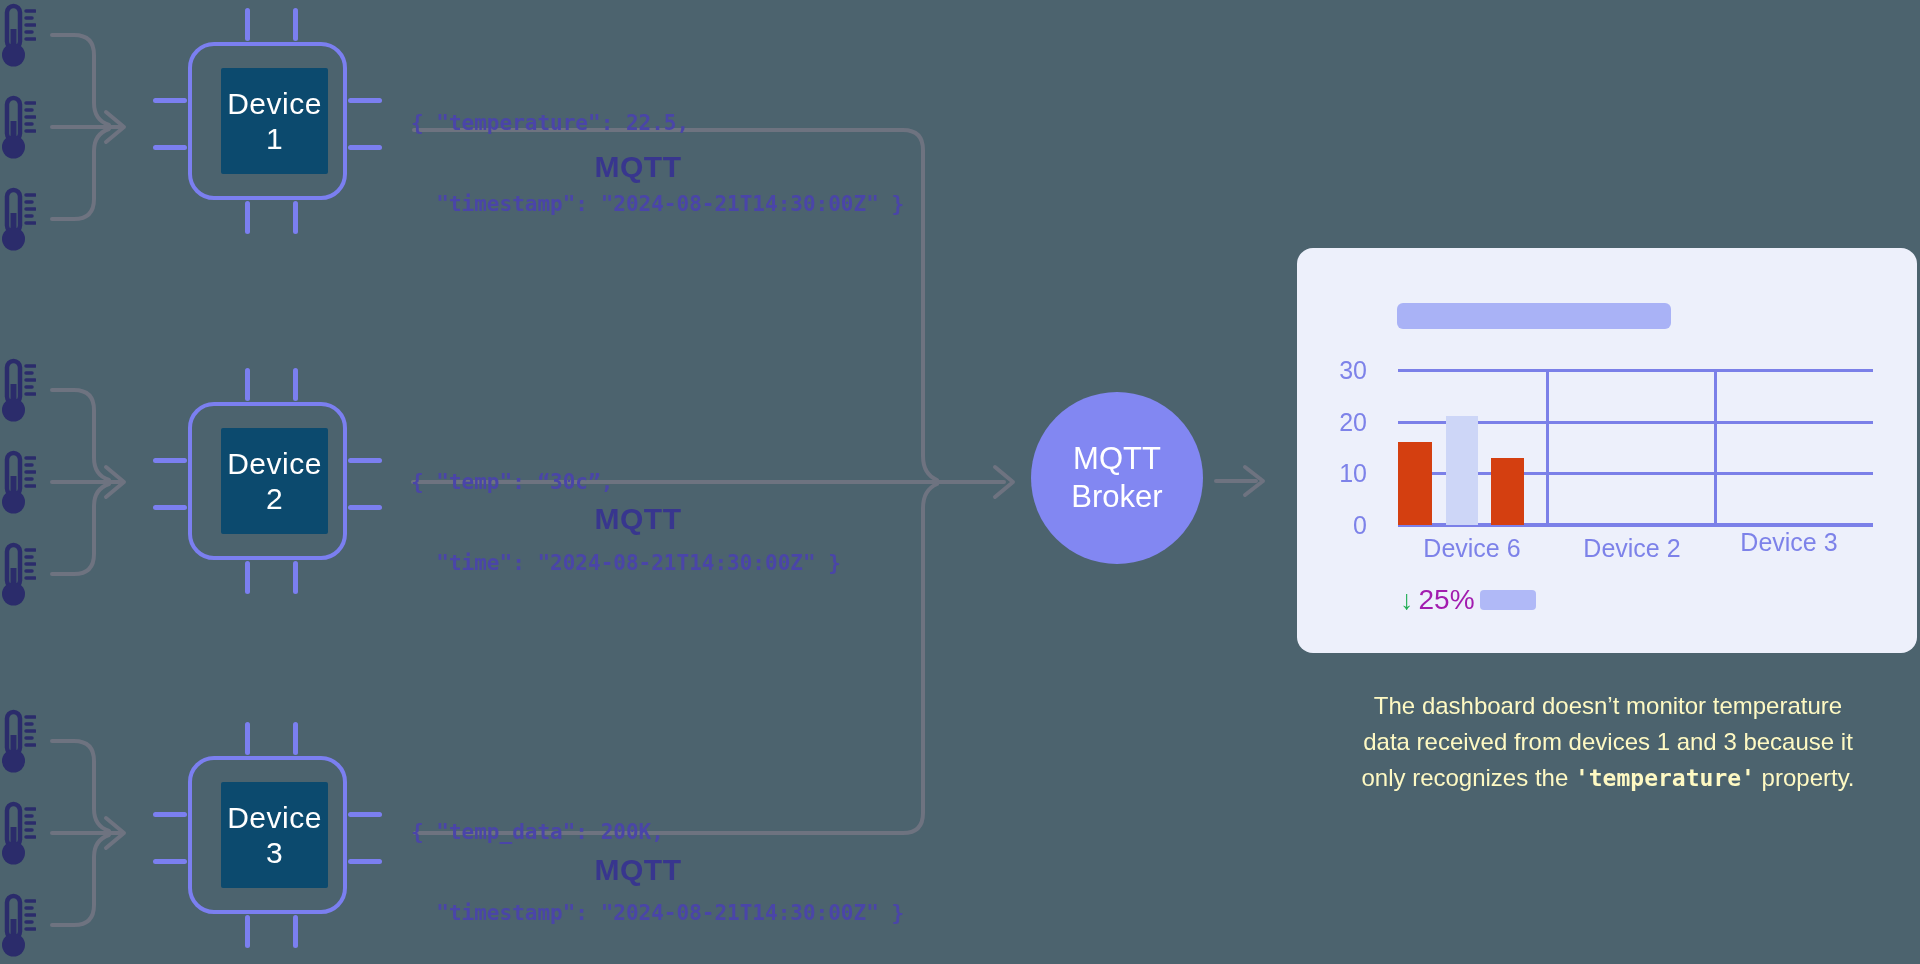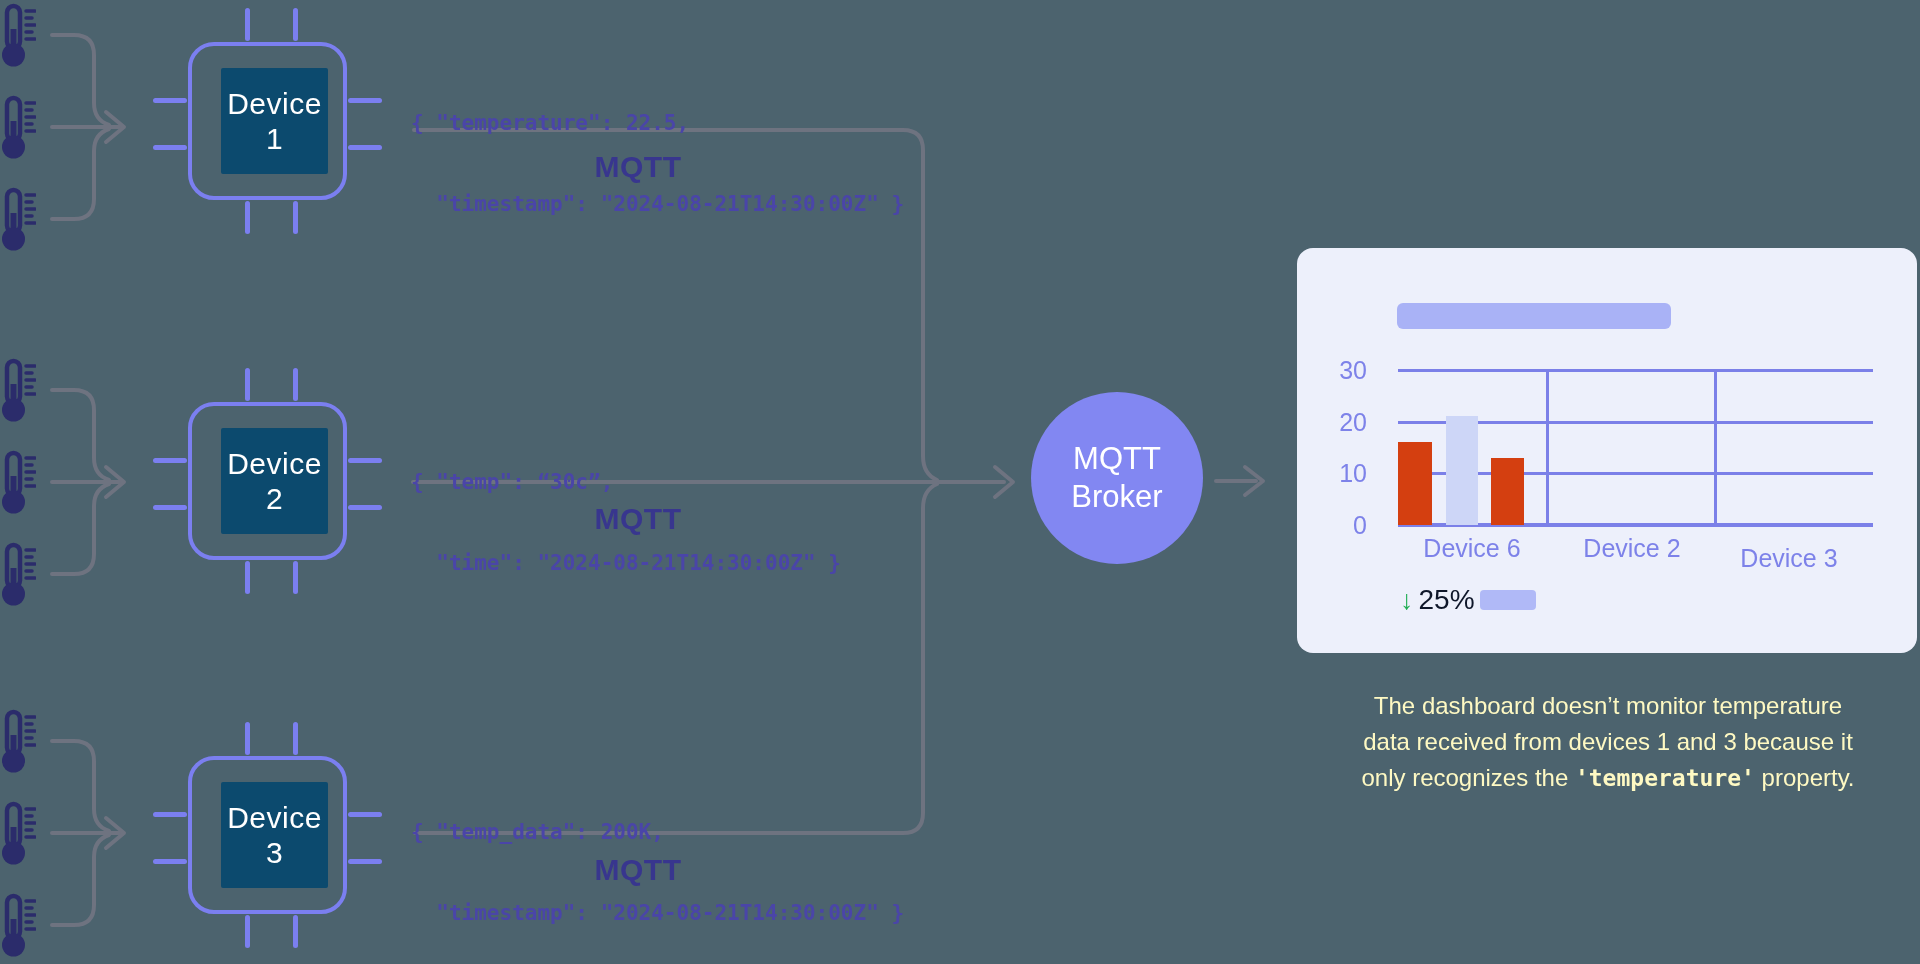--- a/index.html
+++ b/index.html
@@ -38,21 +38,21 @@
   #card{position:absolute;left:1297px;top:248px;width:620px;height:405px;background:#edf0fb;border-radius:16px;}
   .title-ph{position:absolute;left:100px;top:55px;width:274px;height:26px;border-radius:6px;background:#a9b2f6;}
   .ytick{position:absolute;left:8px;width:62px;text-align:right;color:#7d82e9;font-size:25px;}
   .gridline{position:absolute;background:#7b80e8;height:3px;}
   .gridline.base{height:4px;}
   .vline{position:absolute;background:#7b80e8;width:3px;}
   .bar{position:absolute;}
   .xlabel{position:absolute;width:170px;text-align:center;color:#7d82e9;font-size:25px;}
   .stat{position:absolute;left:103px;top:336px;display:flex;align-items:center;}
   .stat .arrow{color:#22ae55;font-size:27px;font-weight:700;line-height:27px;}
-  .stat .val{color:#0f172a;font-size:28px;margin-left:5px;}
+  .stat .val{color:#a21caf;font-size:28px;margin-left:5px;}
   .stat .pill{width:56px;height:20px;border-radius:4px;background:#b0b9f7;margin-left:5px;}
 
   
   #caption{position:absolute;left:1298px;top:688px;width:620px;text-align:center;
            color:#fef9c3;font-size:24px;line-height:36px;}
   #caption .code{font-family:"DejaVu Sans Mono",monospace;font-size:23px;font-weight:700;}
 </style>
 </head>
 <body>
 
@@ -216,21 +216,21 @@
         <div class="ytick" style="top: 107.9px;">30</div>
         <div class="gridline" style="left: 101px; top: 120.9px; width: 475px;"></div>
         <div class="gridline base" style="left: 101px; top: 275px; width: 475px;"></div>
         <div class="vline" style="left: 249px; top: 121.9px; height: 155.1px;"></div>
         <div class="vline" style="left: 417px; top: 121.9px; height: 155.1px;"></div>
         <div class="bar" style="left: 101px; top: 194px; width: 34px; height: 83px; background: rgb(212, 63, 16);"></div>
         <div class="bar" style="left: 149px; top: 168px; width: 32px; height: 109px; background: rgb(205, 214, 247);"></div>
         <div class="bar" style="left: 194px; top: 210px; width: 33px; height: 67px; background: rgb(212, 63, 16);"></div>
         <div class="xlabel" style="left: 90px; top: 286px;">Device 6</div>
         <div class="xlabel" style="left: 250px; top: 286px;">Device 2</div>
-        <div class="xlabel" style="left: 407px; top: 296px;">Device 3</div>
+        <div class="xlabel" style="left: 407px; top: 280px;">Device 3</div>
       </div>
     <div class="stat">
       <span class="arrow">↓</span>
       <span class="val">25%</span>
       <span class="pill"></span>
     </div>
   </div>
 
   <div id="caption">
     <div>The dashboard doesn’t monitor temperature</div>

